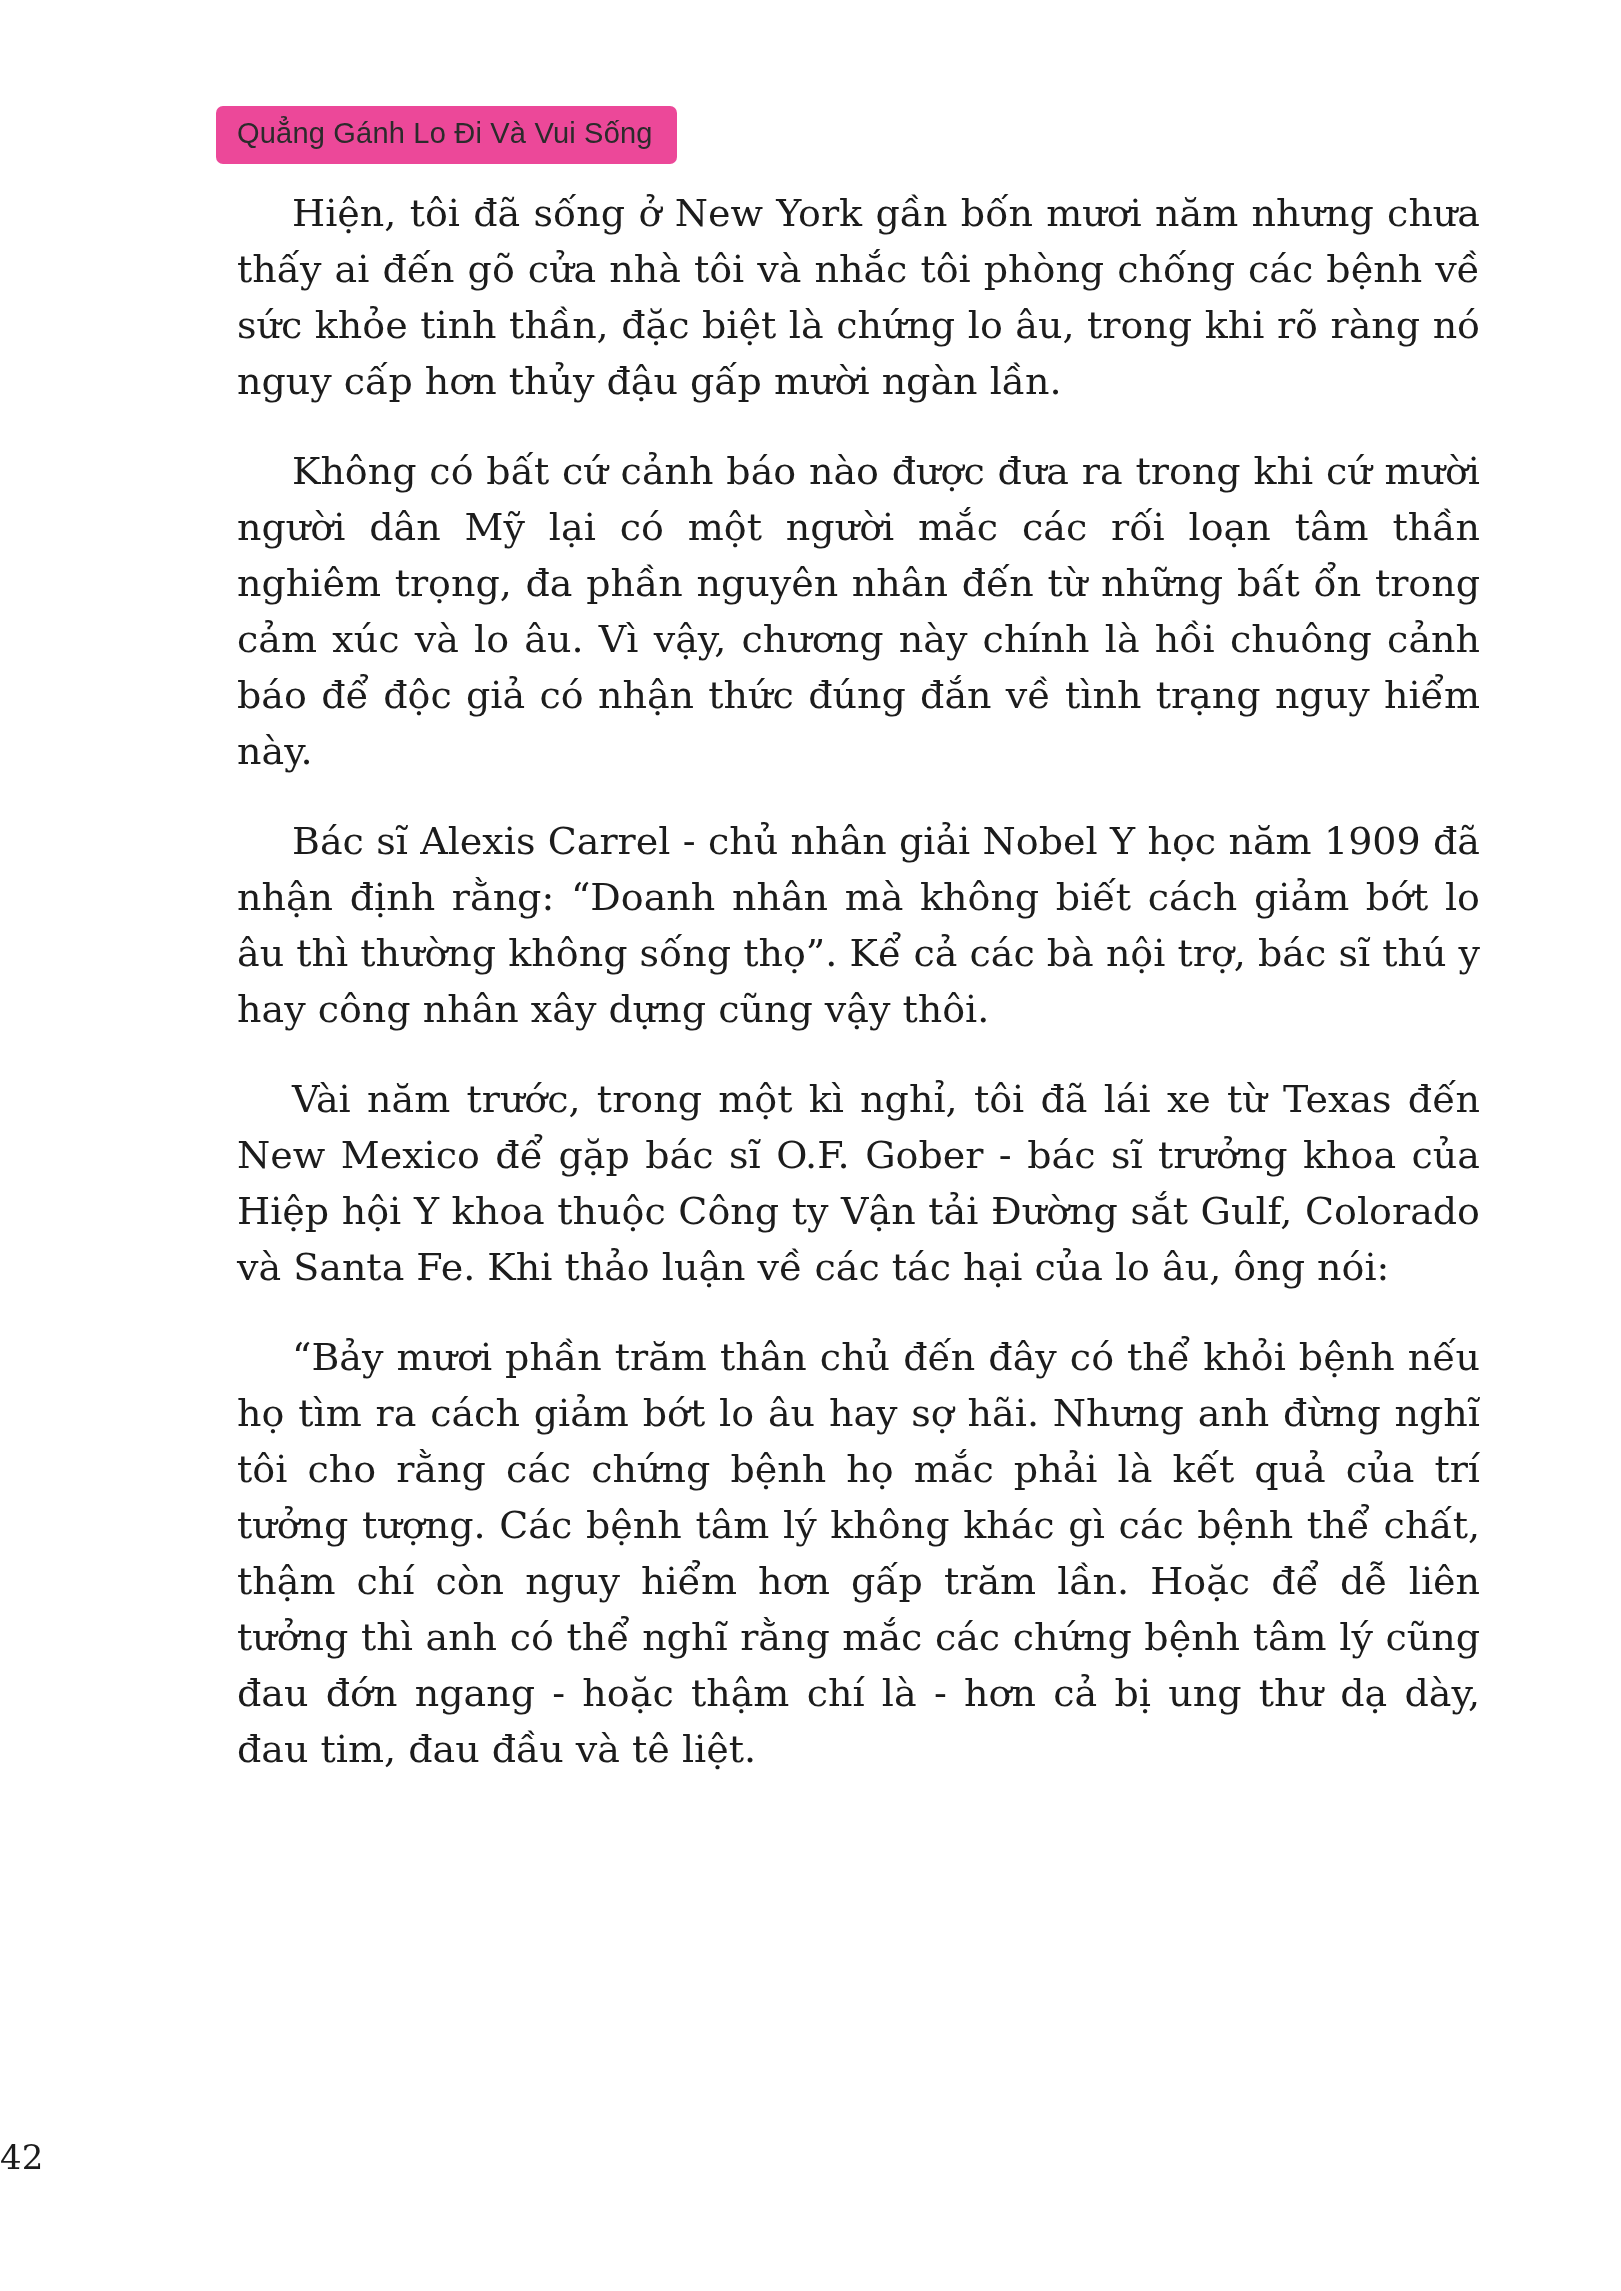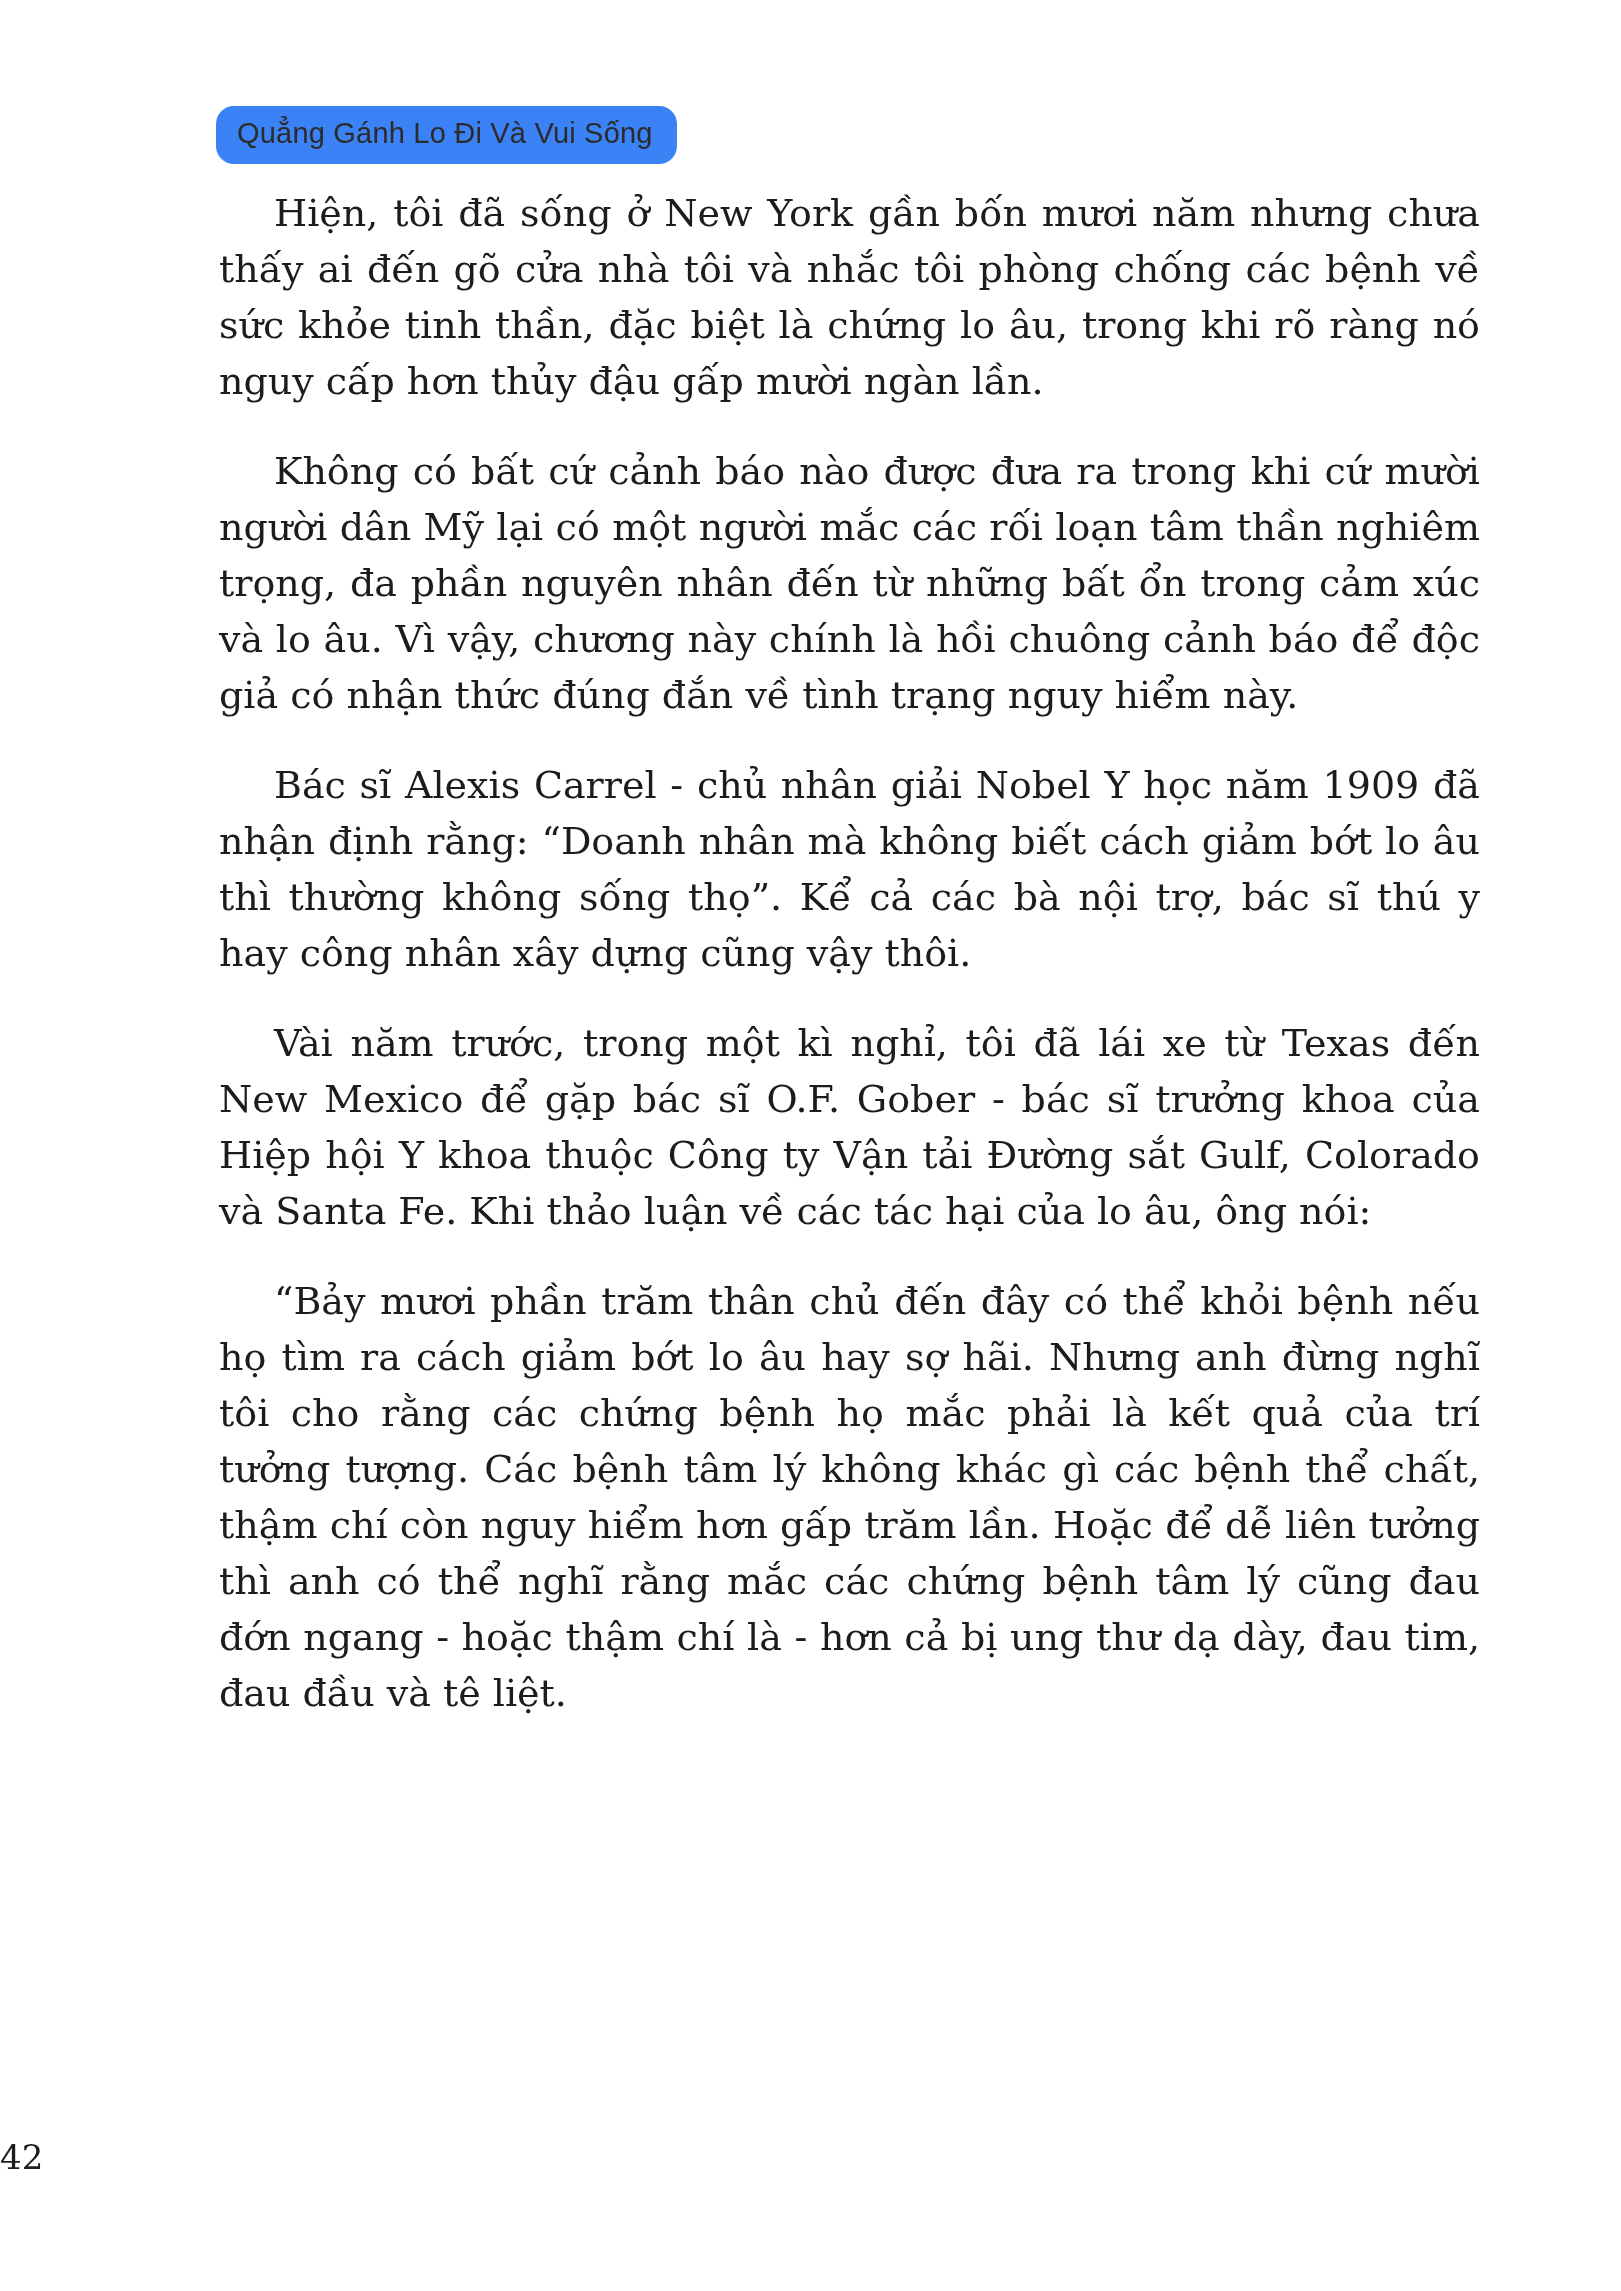--- a/index.html
+++ b/index.html
@@ -13,37 +13,37 @@
     height: 2291px;
     background: #ffffff;
     font-family: "DejaVu Serif", "Liberation Serif", serif;
     color: #1c1c1c;
     overflow: hidden;
   }
   .running-header {
     position: absolute;
     top: 106px;
     left: 216px;
-    background: #3b82f6;
-    border-radius: 18px;
+    background: #ec4899;
+    border-radius: 7px;
     padding: 11.4px 24.6px 13.2px 21px;
     font-family: "Liberation Sans", "DejaVu Sans", sans-serif;
     font-size: 29px;
     font-weight: 500;
     color: #2b2b2b;
     letter-spacing: 0.2px;
   }
   .content {
     position: absolute;
     top: 185px;
     left: 219px;
     width: 1261px;
   }
   .content p {
-    margin: 0 0 34px 0;
+    margin: 0 0 34px 18px;
     font-size: 38px;
     line-height: 56px;
     text-align: justify;
     text-indent: 55px;
     color: #1c1c1c;
   }
   .page-number {
     position: absolute;
     top: 2137px;
     left: 0;

